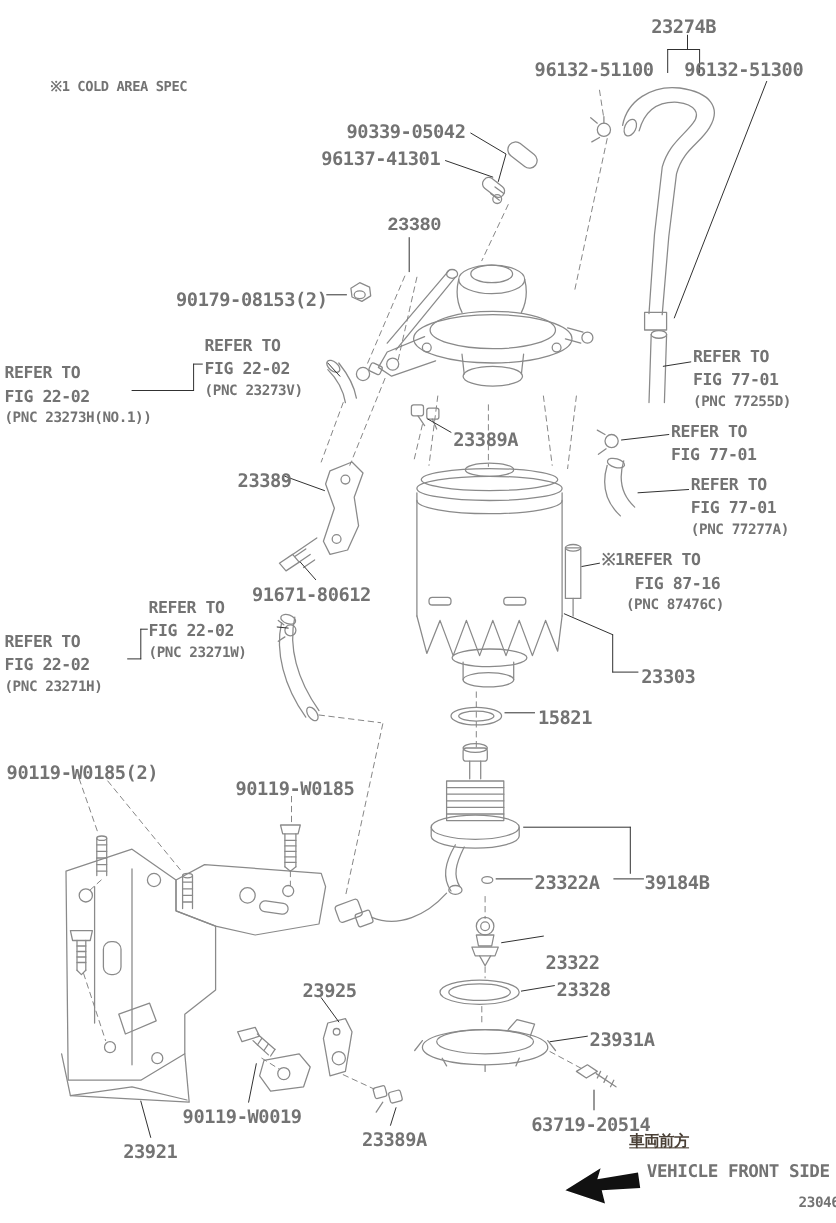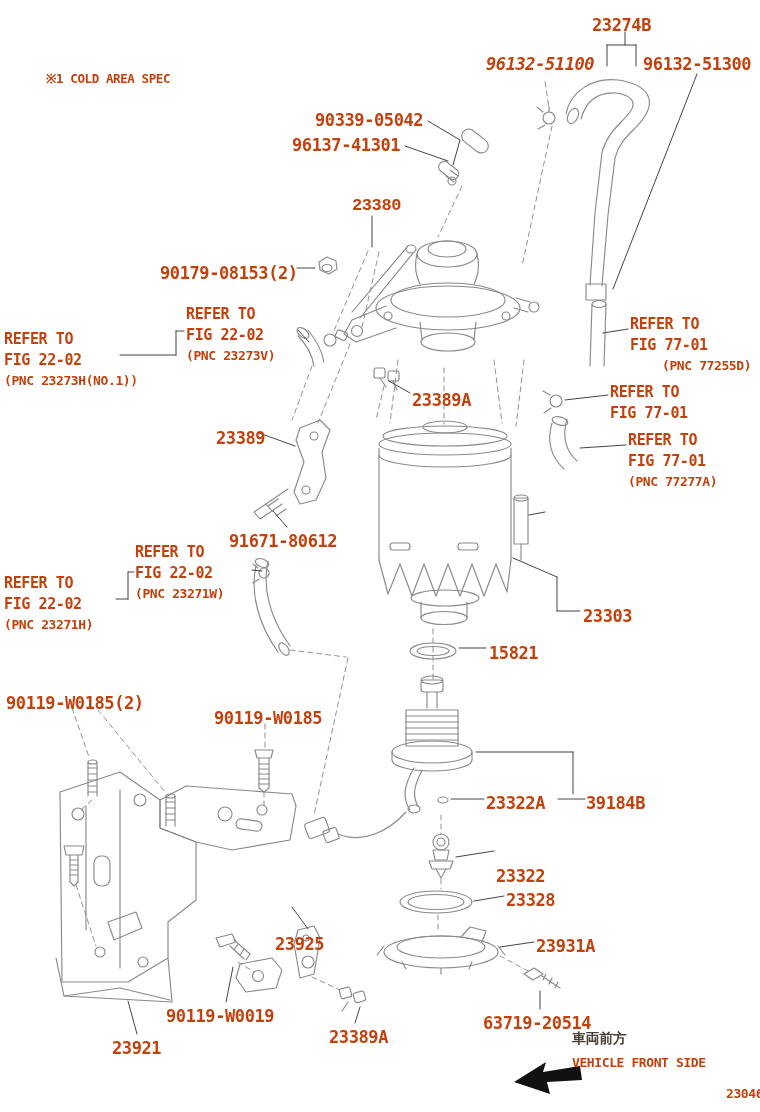--- a/index.html
+++ b/index.html
@@ -4,24 +4,24 @@
 <style>
   html,body{margin:0;padding:0;background:#fff;}
   .stage{
     position:relative;width:760px;height:1112px;background:#ffffff;
     font-family:"DejaVu Sans Mono","Liberation Mono",monospace;
     overflow:hidden;
   }
   .art{position:absolute;left:0;top:0;width:760px;height:1112px;}
   .label{
     position:absolute;font-weight:bold;font-size:17px;line-height:1.42;
-    color:#c2410c;white-space:nowrap;letter-spacing:-0.4px;
+    color:#737373;white-space:nowrap;letter-spacing:-0.4px;
   }
   .label-line{display:block;}
-  .jp{font-family:"DejaVu Sans","Liberation Sans",sans-serif;}
+  .jp{font-family:"DejaVu Sans","Liberation Sans",sans-serif;text-decoration:underline;}
 </style>
 </head>
 <body>
 
 <div class="stage">
 
   <svg class="art" viewBox="0 0 760 1112" fill="none" stroke-linecap="round" stroke-linejoin="round">
 
     <g stroke="#8a8a8a" stroke-width="1.15">
 
@@ -281,24 +281,24 @@
     <polygon fill="#111111" stroke="none" points="514,1082 546,1062 543,1072 580,1066 582,1080 547,1082 550,1094"></polygon>
   </svg>
 
   <div class="art">
       <div class="label" style="left: 46px; top: 70px; font-size: 12.5px;">
         <span class="label-line">※1 COLD AREA SPEC</span>
       </div>
       <div class="label" style="left: 592px; top: 13px;">
         <span class="label-line">23274B</span>
       </div>
-      <div class="label" style="left: 486px; top: 52px; font-style: italic;">
+      <div class="label" style="left: 486px; top: 52px;">
         <span class="label-line">96132-51100</span>
       </div>
-      <div class="label" style="left: 643px; top: 52px;">
+      <div class="label" style="left: 622px; top: 52px;">
         <span class="label-line">96132-51300</span>
       </div>
       <div class="label" style="left: 315px; top: 108px;">
         <span class="label-line">90339-05042</span>
       </div>
       <div class="label" style="left: 292px; top: 133px;">
         <span class="label-line">96137-41301</span>
       </div>
       <div class="label" style="left: 352px; top: 194px; font-family: Liberation Mono, monospace;">
         <span class="label-line">23380</span>
@@ -331,31 +331,36 @@
         <span class="label-line" style="font-size: 13px;">(PNC 23271W)</span>
       </div>
       <div class="label" style="left: 4px; top: 573px; font-size: 15px;">
         <span class="label-line">REFER TO</span>
         <span class="label-line">FIG 22-02</span>
         <span class="label-line" style="font-size: 13px;">(PNC 23271H)</span>
       </div>
       <div class="label" style="left: 630px; top: 314px; font-size: 15px;">
         <span class="label-line">REFER TO</span>
         <span class="label-line">FIG 77-01</span>
-        <span class="label-line" style="font-size: 13px; margin-left: 32px;">(PNC 77255D)</span>
+        <span class="label-line" style="font-size: 13px;">(PNC 77255D)</span>
       </div>
       <div class="label" style="left: 610px; top: 382px; font-size: 15px;">
         <span class="label-line">REFER TO</span>
         <span class="label-line">FIG 77-01</span>
       </div>
       <div class="label" style="left: 628px; top: 430px; font-size: 15px;">
         <span class="label-line">REFER TO</span>
         <span class="label-line">FIG 77-01</span>
         <span class="label-line" style="font-size: 13px;">(PNC 77277A)</span>
       </div>
+      <div class="label" style="left: 547px; top: 499px; font-size: 15px;">
+        <span class="label-line">※1REFER TO</span>
+        <span class="label-line" style="padding-left: 30px;">FIG 87-16</span>
+        <span class="label-line" style="font-size: 13px; padding-left: 22px;">(PNC 87476C)</span>
+      </div>
       <div class="label" style="left: 583px; top: 604px;">
         <span class="label-line">23303</span>
       </div>
       <div class="label" style="left: 489px; top: 641px;">
         <span class="label-line">15821</span>
       </div>
       <div class="label" style="left: 6px; top: 691px;">
         <span class="label-line">90119-W0185(2)</span>
       </div>
       <div class="label" style="left: 214px; top: 706px;">
@@ -369,39 +374,39 @@
       </div>
       <div class="label" style="left: 496px; top: 864px;">
         <span class="label-line">23322</span>
       </div>
       <div class="label" style="left: 506px; top: 888px;">
         <span class="label-line">23328</span>
       </div>
       <div class="label" style="left: 536px; top: 934px;">
         <span class="label-line">23931A</span>
       </div>
-      <div class="label" style="left: 275px; top: 889px; margin-top: 43px;">
+      <div class="label" style="left: 275px; top: 889px;">
         <span class="label-line">23925</span>
       </div>
       <div class="label" style="left: 166px; top: 1004px;">
         <span class="label-line">90119-W0019</span>
       </div>
       <div class="label" style="left: 329px; top: 1025px;">
         <span class="label-line">23389A</span>
       </div>
       <div class="label" style="left: 483px; top: 1011px;">
         <span class="label-line">63719-20514</span>
       </div>
       <div class="label" style="left: 112px; top: 1036px;">
         <span class="label-line">23921</span>
       </div>
       <div class="label jp" style="left: 572px; top: 1029px; font-size: 14px; color: rgb(74, 64, 54);">
         <span class="label-line">車両前方</span>
       </div>
-      <div class="label" style="left: 572px; top: 1054px; font-size: 13px; text-align: right;">
+      <div class="label" style="left: 588px; top: 1054px; font-size: 16px; text-align: right;">
         <span class="label-line">VEHICLE FRONT SIDE</span>
       </div>
       <div class="label" style="left: 726px; top: 1085px; font-size: 13px;">
         <span class="label-line">230468C</span>
       </div>
     </div>
 
 </div>
 
 </body></html>

